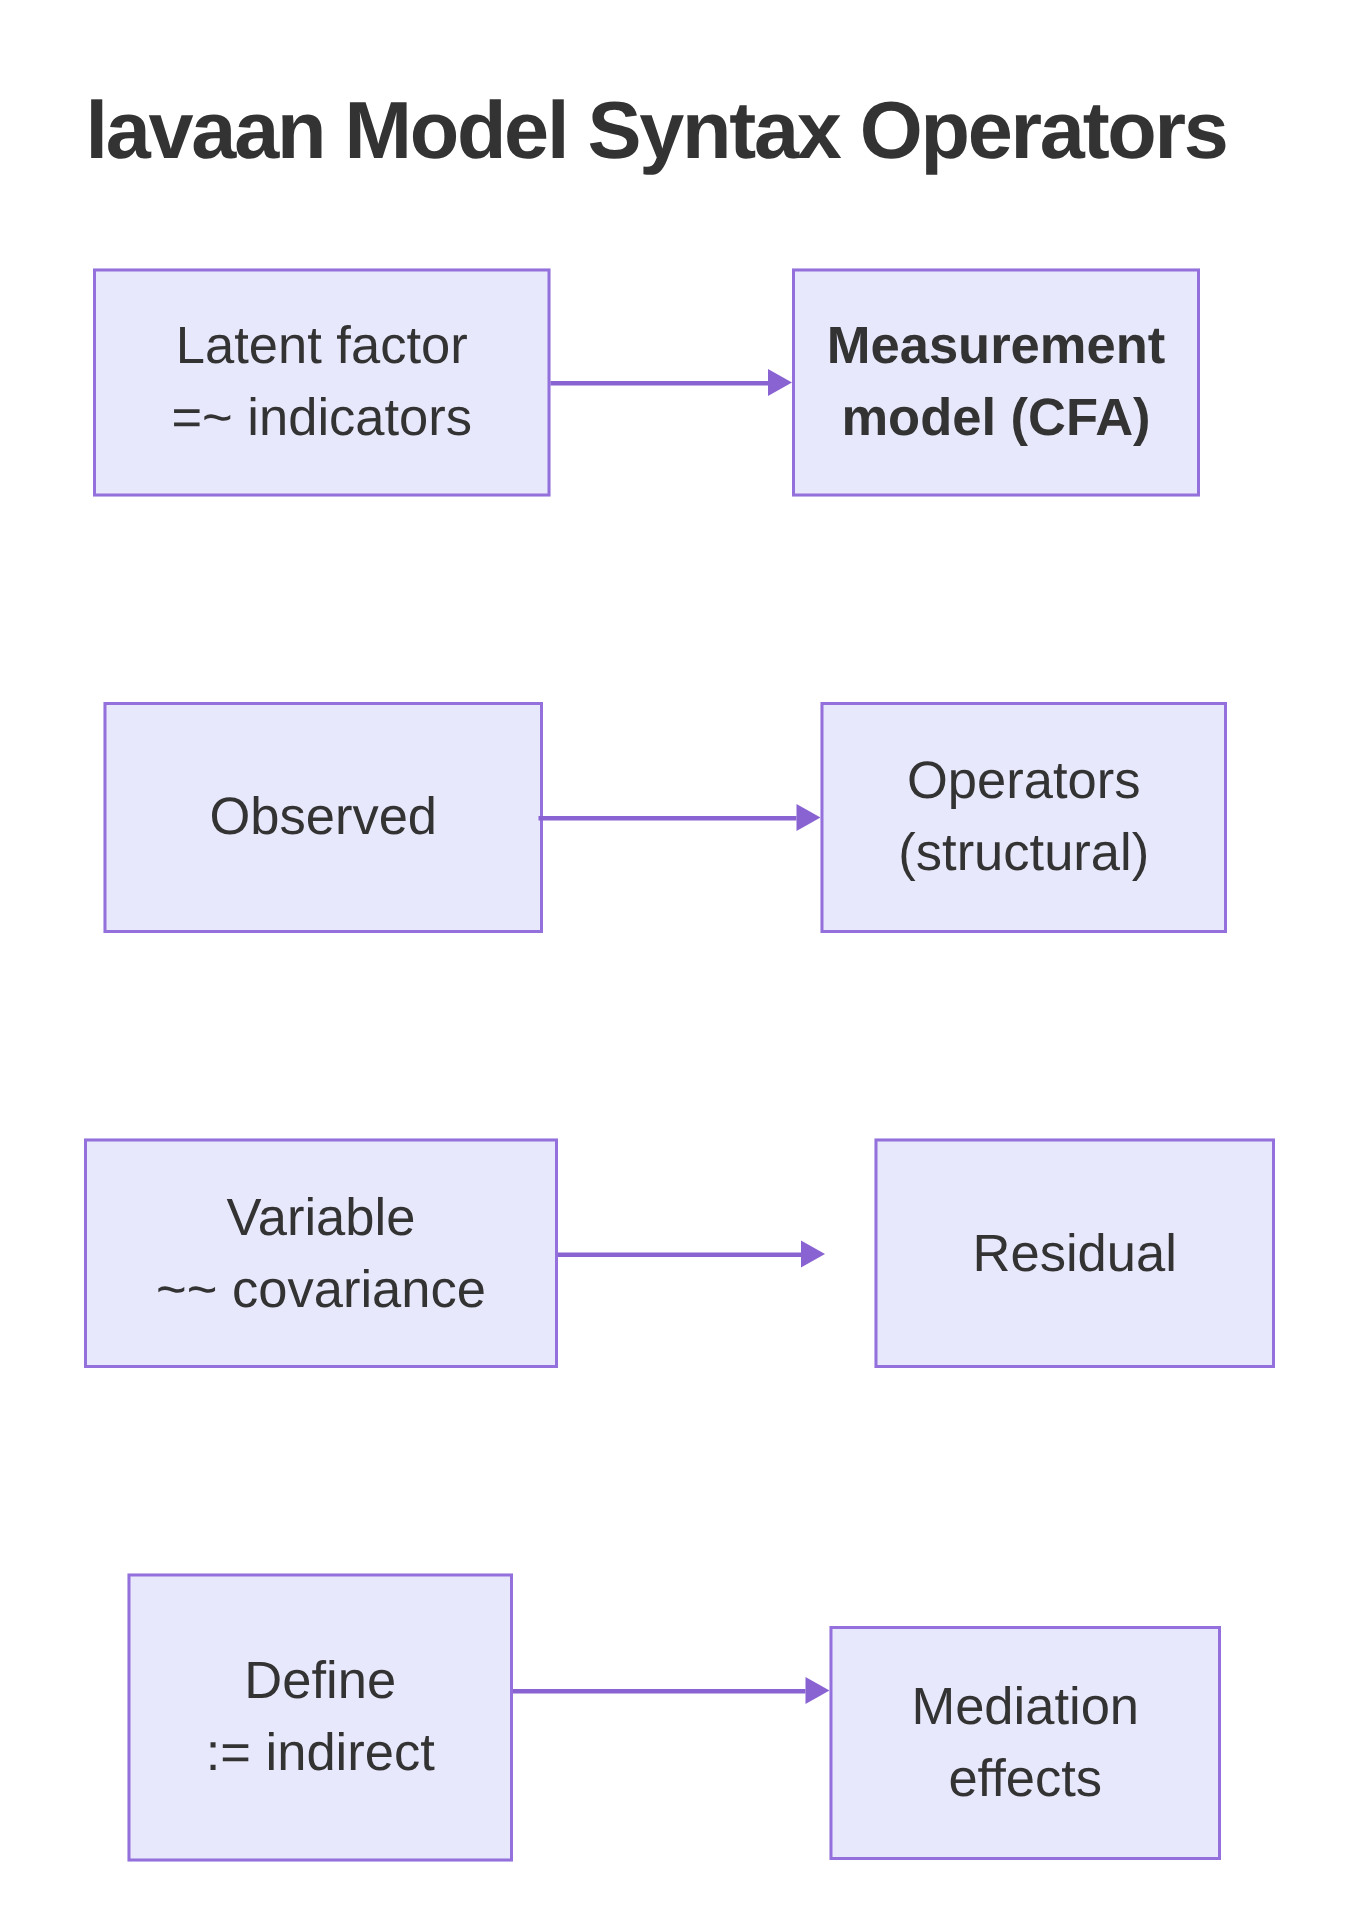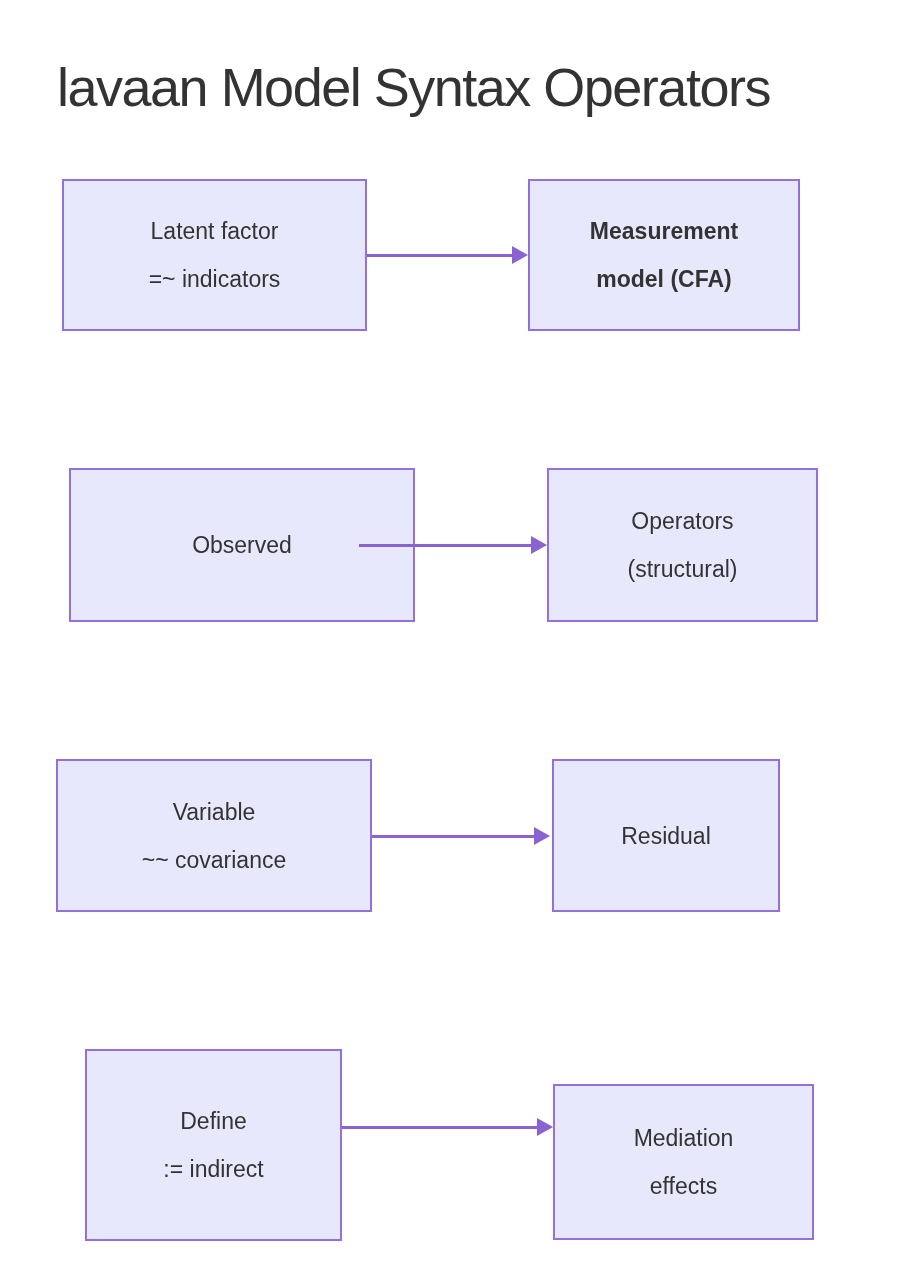--- a/index.html
+++ b/index.html
@@ -18,36 +18,36 @@
     background: #ffffff;
     overflow: hidden;
     font-family: "Liberation Sans", "DejaVu Sans", sans-serif;
   }
   .title {
     position: absolute;
     left: 57px;
     top: 56px;
     width: 800px;
     font-size: 54px;
-    font-weight: 400;
+    font-weight: 700;
     letter-spacing: -1.5px;
     color: var(--title);
     white-space: nowrap;
   }
   .node {
     position: absolute;
     background: var(--box-fill);
     border: 2px solid var(--box-border);
     color: var(--text);
     display: flex;
     flex-direction: column;
     align-items: center;
     justify-content: center;
     text-align: center;
-    font-size: 23px;
+    font-size: 35px;
     line-height: 48px;
   }
   .edge {
     position: absolute;
     height: 18px;
     display: flex;
     align-items: center;
   }
   .edge .edge-line {
     flex: 1;
@@ -58,25 +58,25 @@
     width: 0;
     height: 0;
     border-top: 9px solid transparent;
     border-bottom: 9px solid transparent;
     border-left: 16px solid var(--arrow);
   }
   
   .r1-src { left: 62px;  top: 179px; width: 305px; height: 152px; }
   .r1-tgt { left: 528px; top: 179px; width: 272px; height: 152px; font-weight: bold; }
   .r1-edge { left: 367px; top: 246px; width: 161px; }
-  .r2-src { left: 69px;  top: 468px; width: 346px; height: 154px; align-items: center; }
+  .r2-src { left: 69px;  top: 468px; width: 293px; height: 154px; align-items: center; }
   .r2-tgt { left: 547px; top: 468px; width: 271px; height: 154px; }
   .r2-edge { left: 359px; top: 536px; width: 188px; }
   .r3-src { left: 56px;  top: 759px; width: 316px; height: 153px; }
-  .r3-tgt { left: 552px; top: 759px; width: 228px; height: 153px; text-align: right; }
+  .r3-tgt { left: 583px; top: 759px; width: 267px; height: 153px; text-align: right; }
   .r3-edge { left: 372px; top: 827px; width: 178px; }
   .r4-src { left: 85px;  top: 1049px; width: 257px; height: 192px; }
   .r4-tgt { left: 553px; top: 1084px; width: 261px; height: 156px; }
   .r4-edge { left: 342px; top: 1118px; width: 211px; }
 </style>
 </head>
 <body>
 
 <div class="canvas">
 

